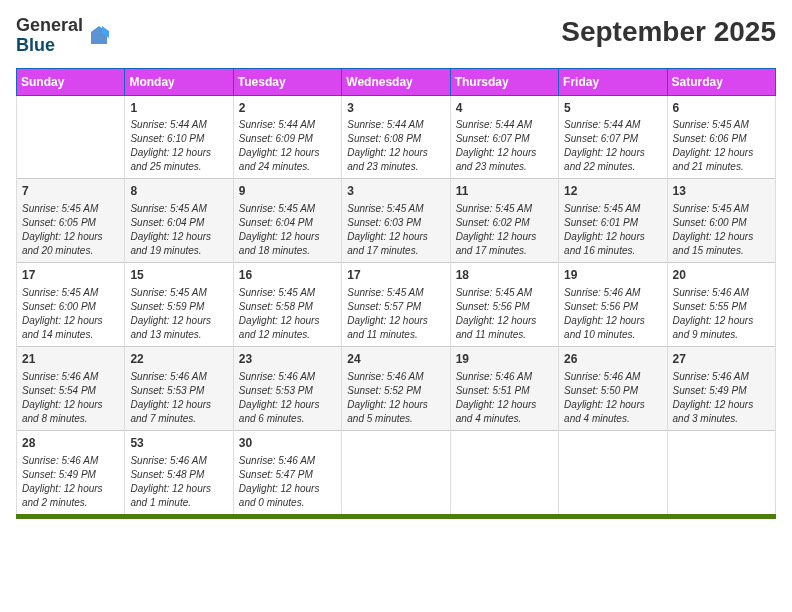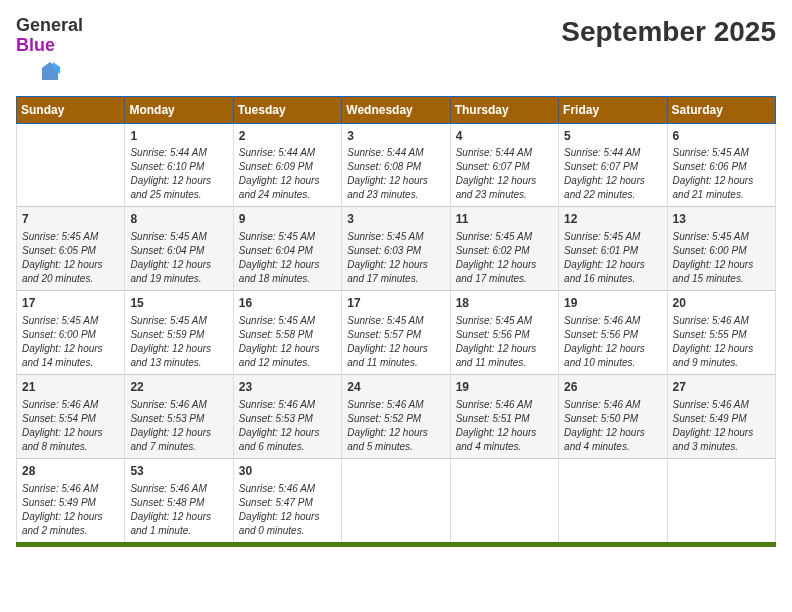--- a/index.html
+++ b/index.html
@@ -13,29 +13,28 @@
     .header {
       display: flex;
       align-items: flex-start;
       justify-content: space-between;
       margin-bottom: 12px;
     }
     .logo {
       display: flex;
       align-items: center;
       gap: 4px;
-      flex-direction: column;
     }
     .logo-text {
       font-size: 18px;
       font-weight: bold;
       line-height: 1.1;
     }
     .logo-general { color: #333; }
-    .logo-blue { color: #a21caf; }
+    .logo-blue { color: #0c4a6e; }
     .logo-icon {
       width: 24px;
       height: 24px;
     }
     .title-block {
       text-align: right;
     }
     .month-title {
       font-size: 28px;
       font-weight: bold;
@@ -44,21 +43,21 @@
     .subtitle {
       font-size: 14px;
       color: #555;
     }
     table {
       width: 100%;
       border-collapse: collapse;
       font-size: 11px;
     }
     thead tr {
-      background-color: #a16207;
+      background-color: #d946ef;
       color: white;
       margin-left: 6px;
     }
     thead th {
       padding: 6px 4px;
       text-align: left;
       font-size: 12px;
       font-weight: bold;
       border: 1px solid #1565c0;
     }

